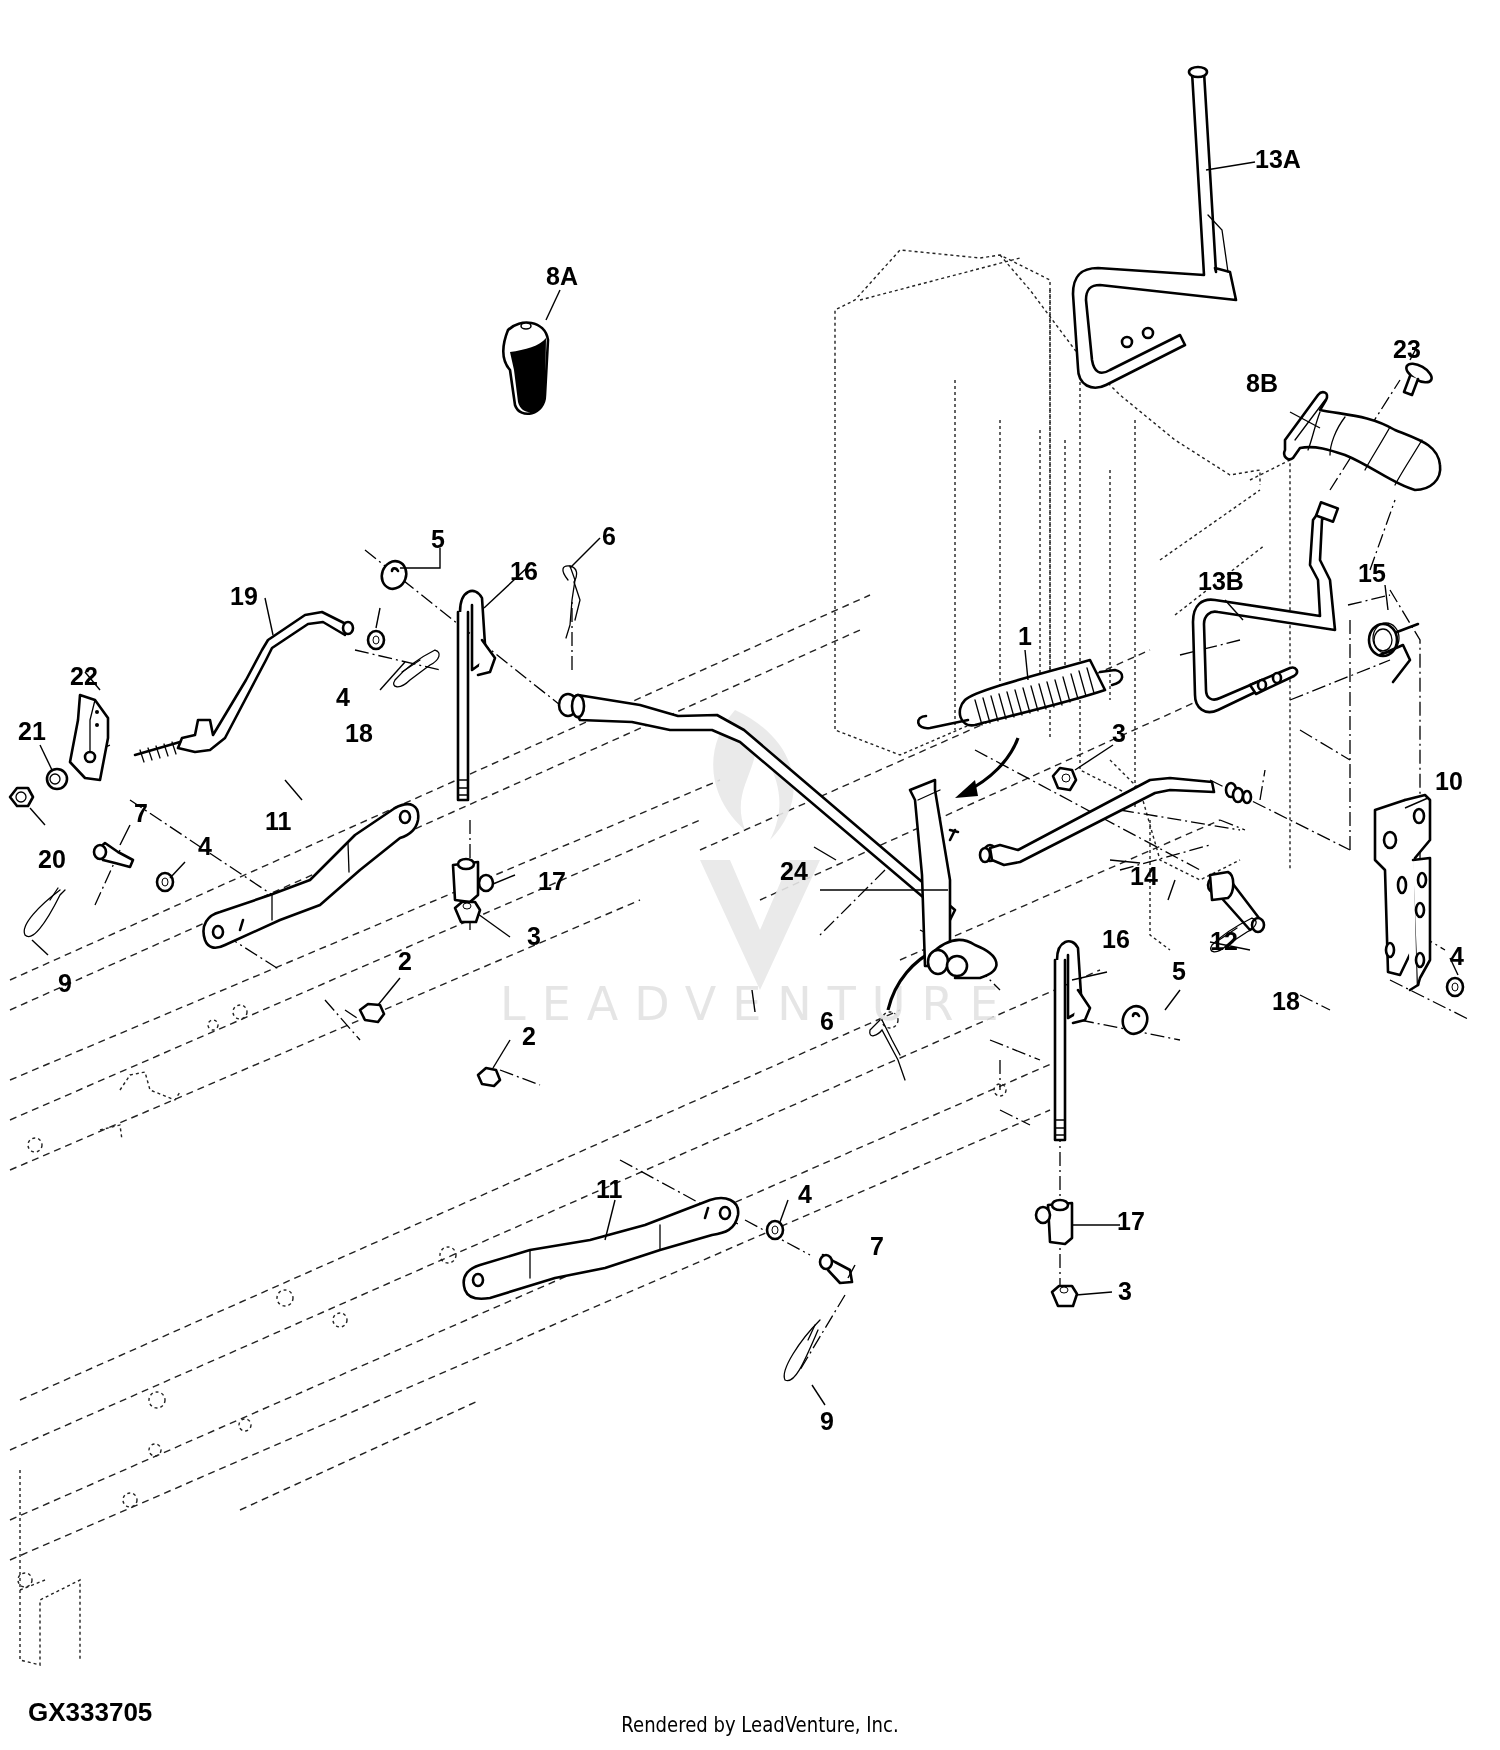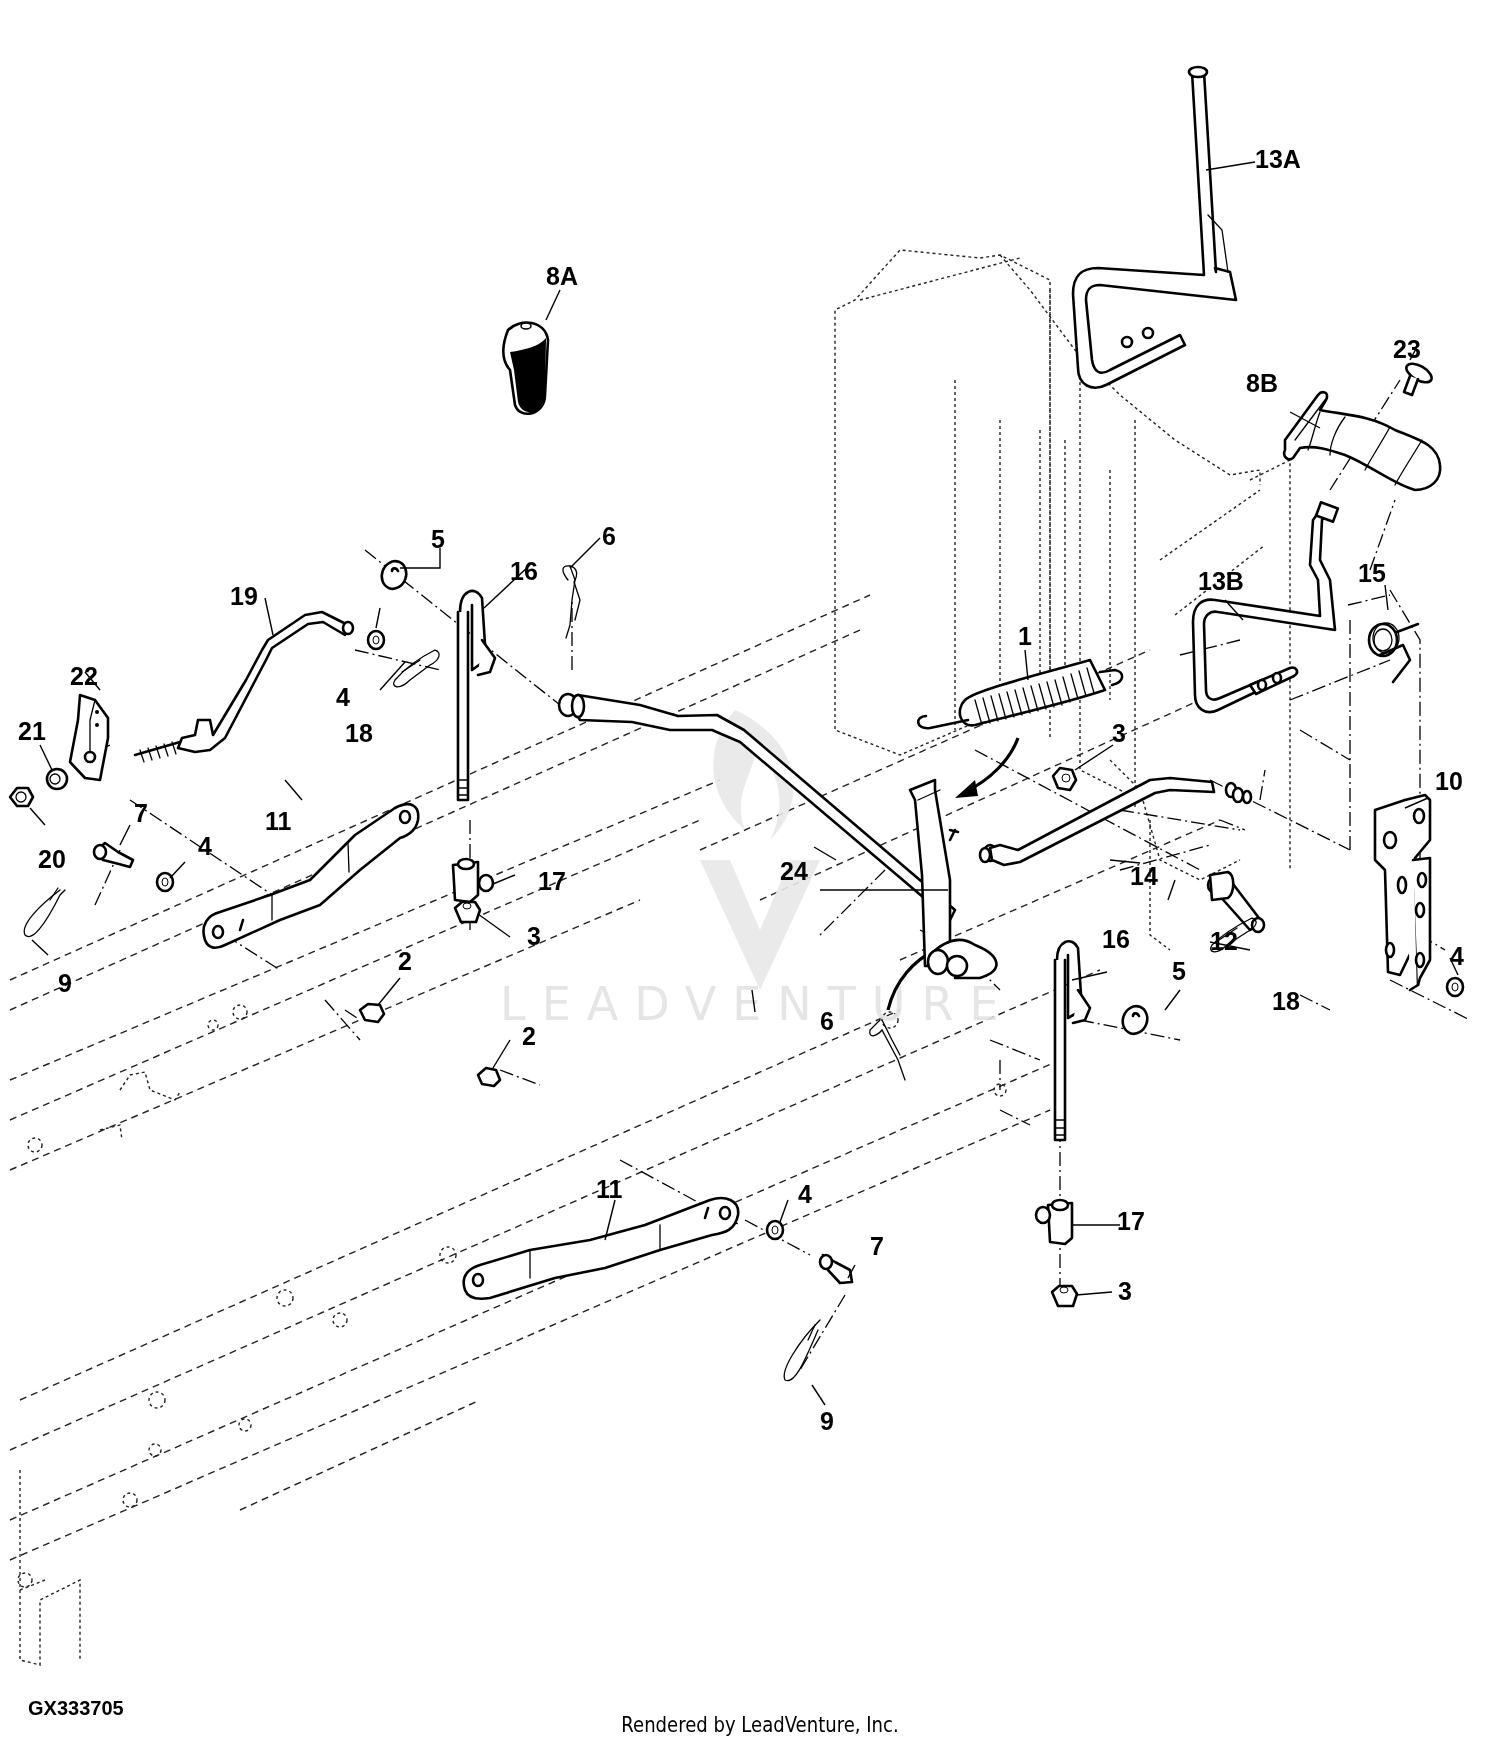--- a/index.html
+++ b/index.html
@@ -8,21 +8,21 @@
   .solid { fill:none; stroke:#000; stroke-width:2.6; stroke-linejoin:round; stroke-linecap:round; }
   .solid-w { fill:#fff; stroke:#000; stroke-width:2.6; stroke-linejoin:round; stroke-linecap:round; }
   .thin { fill:none; stroke:#000; stroke-width:1.3; stroke-linecap:round; }
   .dash { fill:none; stroke:#222; stroke-width:1.4; stroke-dasharray:7 5; }
   .dot { fill:none; stroke:#222; stroke-width:1.4; stroke-dasharray:3 3; }
   .center { fill:none; stroke:#000; stroke-width:1.3; stroke-dasharray:14 4 2 4; }
   .leader { fill:none; stroke:#000; stroke-width:1.4; }
   .arrow { fill:none; stroke:#000; stroke-width:3.2; }
   .callout { font-family:"Liberation Sans", sans-serif; font-weight:bold; font-size:25px; fill:#000; }
   .wm { font-family:"DejaVu Sans", sans-serif; font-size:46px; letter-spacing:16px; fill:#e3e3e3; }
-  .figure-id { position:absolute; left:28px; top:1697px; font-family:"Liberation Sans", sans-serif; font-weight:bold; font-size:20px; color:#000; }
+  .figure-id { position:absolute; left:28px; top:1697px; font-family:"Liberation Sans", sans-serif; font-weight:bold; font-size:26px; color:#000; }
   .render-credit { position:absolute; left:0; width:1520px; top:1712px; text-align:center; font-family:"DejaVu Sans", sans-serif; font-size:22px; color:#000; transform:scaleX(0.82); transform-origin:760px 0; }
 </style>
 </head>
 <body>
 
 <svg id="diagram" viewBox="0 0 1500 1750" xmlns="http://www.w3.org/2000/svg">
 
   <g>
 
     <path class="dot" d="M835,360 L835,730 L900,755 L1050,690 L1050,280 L1000,255 L980,258 L900,250 L855,300 L835,310 Z"></path>

